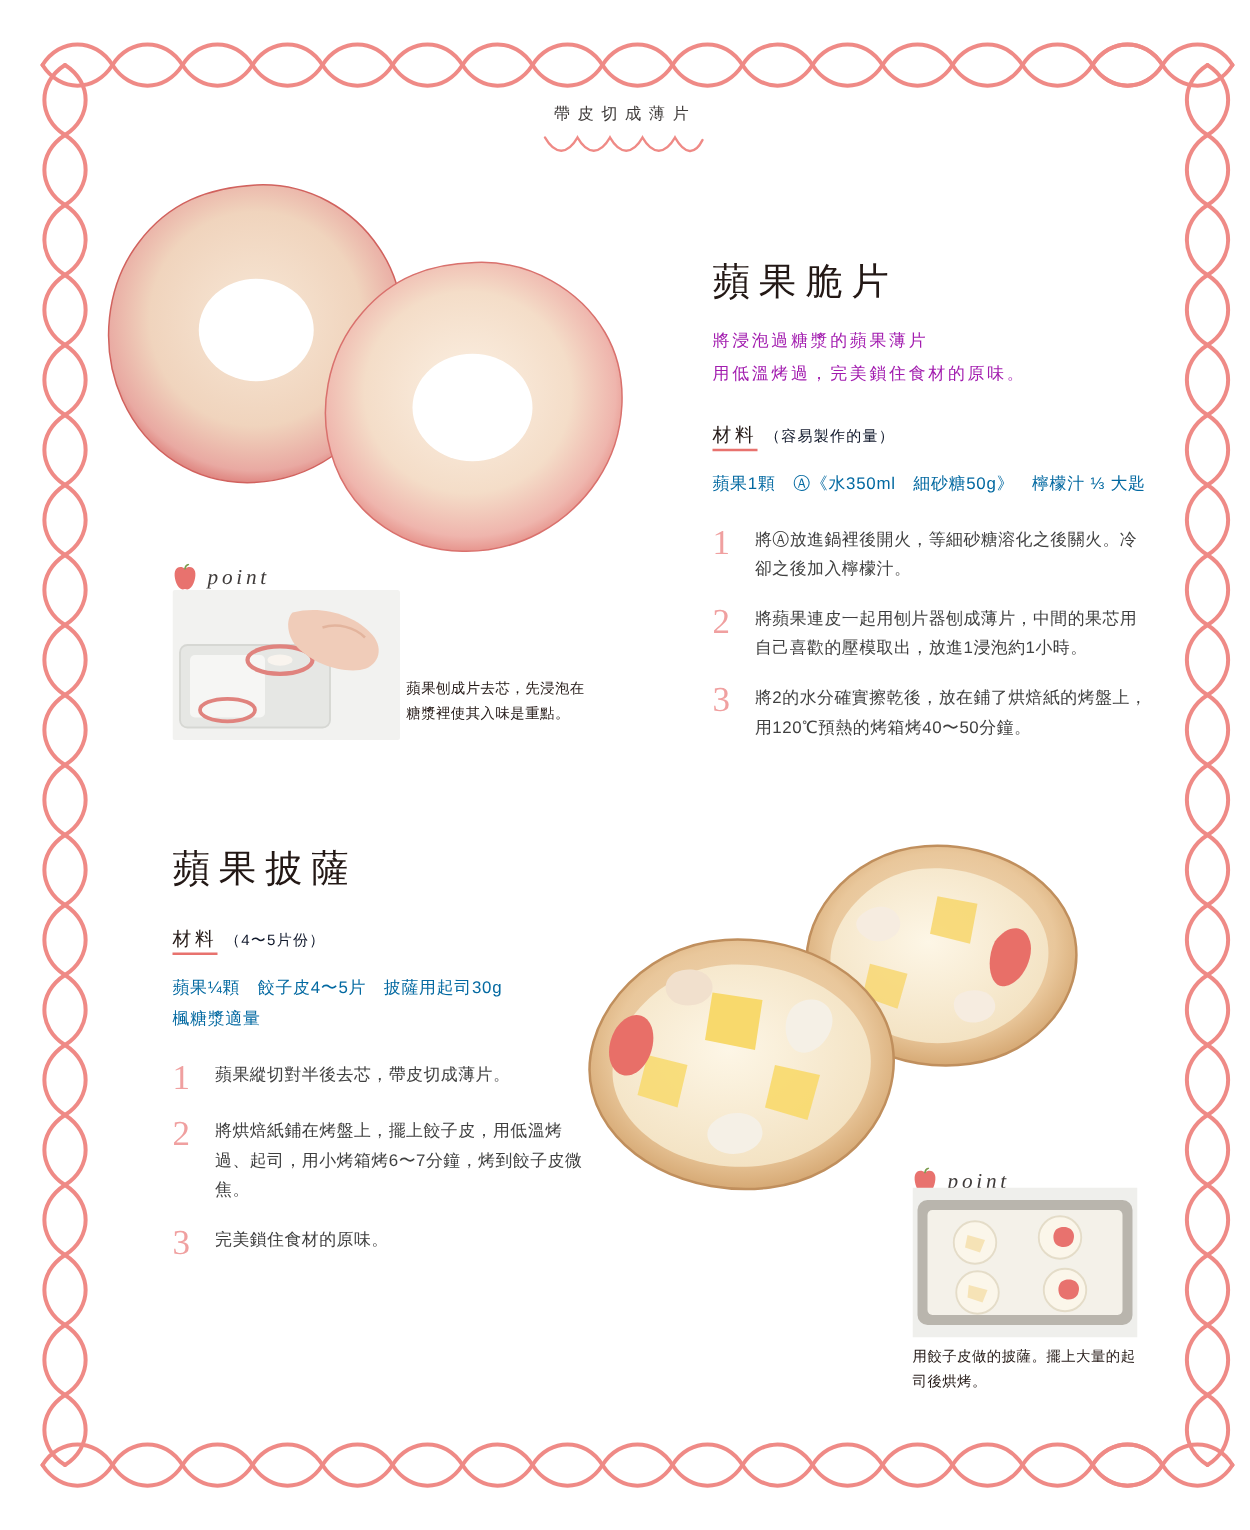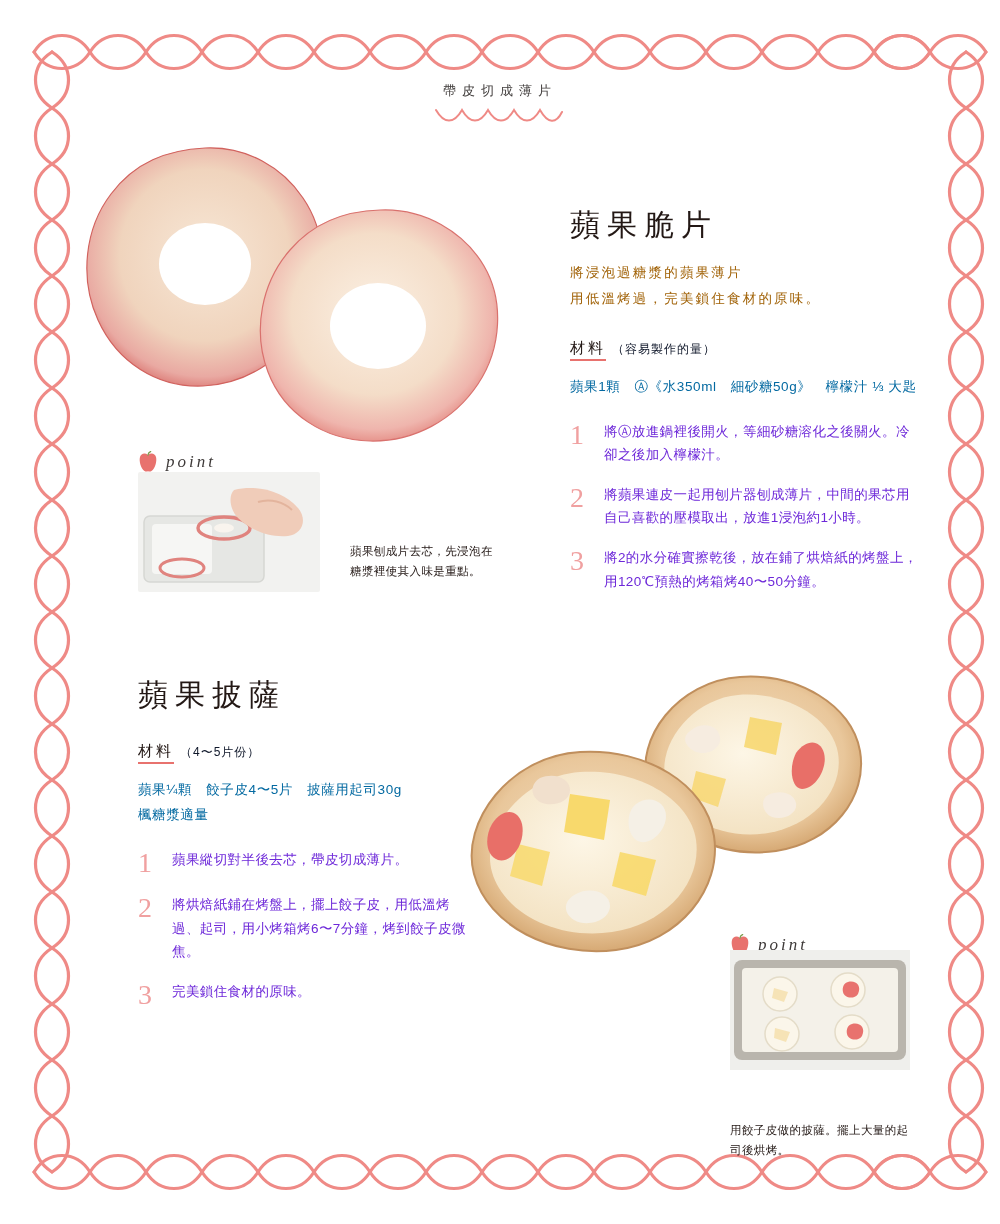--- a/index.html
+++ b/index.html
@@ -51,21 +51,21 @@
     letter-spacing: 7px;
     color: #231815;
     font-weight: normal;
     margin: 0 0 14px 0;
     font-family: "Liberation Serif", serif;
   }
   .recipe-desc {
     font-size: 13.5px;
     line-height: 1.95;
     letter-spacing: 2.2px;
-    color: #a16207;
+    color: #a21caf;
     margin: 0;
     font-family: Liberation Serif, serif;
   }
 
   .ingredients-head {
     margin-top: 26px;
     display: flex;
     align-items: baseline;
     gap: 6px;
   }
@@ -104,21 +104,21 @@
     font-size: 28px;
     line-height: 1;
     color: #f0a0a0;
     text-align: left;
     padding-top: 1px;
   }
   .step-text {
     font-size: 13.5px;
     line-height: 1.75;
     letter-spacing: 0.4px;
-    color: #6d28d9;
+    color: #404040;
   }
 
   
   .point-head {
     display: flex;
     align-items: center;
     gap: 8px;
     margin-top: 19px;
   }
   .point-word {
@@ -139,30 +139,30 @@
   #photo-apple-chips { left: 80px; top: 140px; width: 470px; height: 310px; }
   
   #photo-point-1 { left: 138px; top: 472px; width: 182px; height: 120px; border-radius: 2px; }
   
   #photo-pizza { left: 430px; top: 670px; width: 510px; height: 300px; }
   
   #photo-point-2 { left: 730px; top: 950px; width: 180px; height: 120px; }
 
   .cap-1 {
     position: absolute;
-    left: 350px; top: 542px;
+    left: 325px; top: 542px;
     width: 150px;
     font-size: 11.5px;
     line-height: 1.7;
     letter-spacing: 0.4px;
     color: #231815;
   }
   .cap-2 {
     position: absolute;
-    left: 730px; top: 1121px;
+    left: 730px; top: 1077px;
     width: 180px;
     font-size: 11.5px;
     line-height: 1.7;
     letter-spacing: 0.4px;
     color: #231815;
   }
 
   
   #recipe-1-text { position: absolute; left: 570px; top: 205px; width: 352px; }
   #recipe-2-text { position: absolute; left: 138px; top: 675px; width: 330px; }

